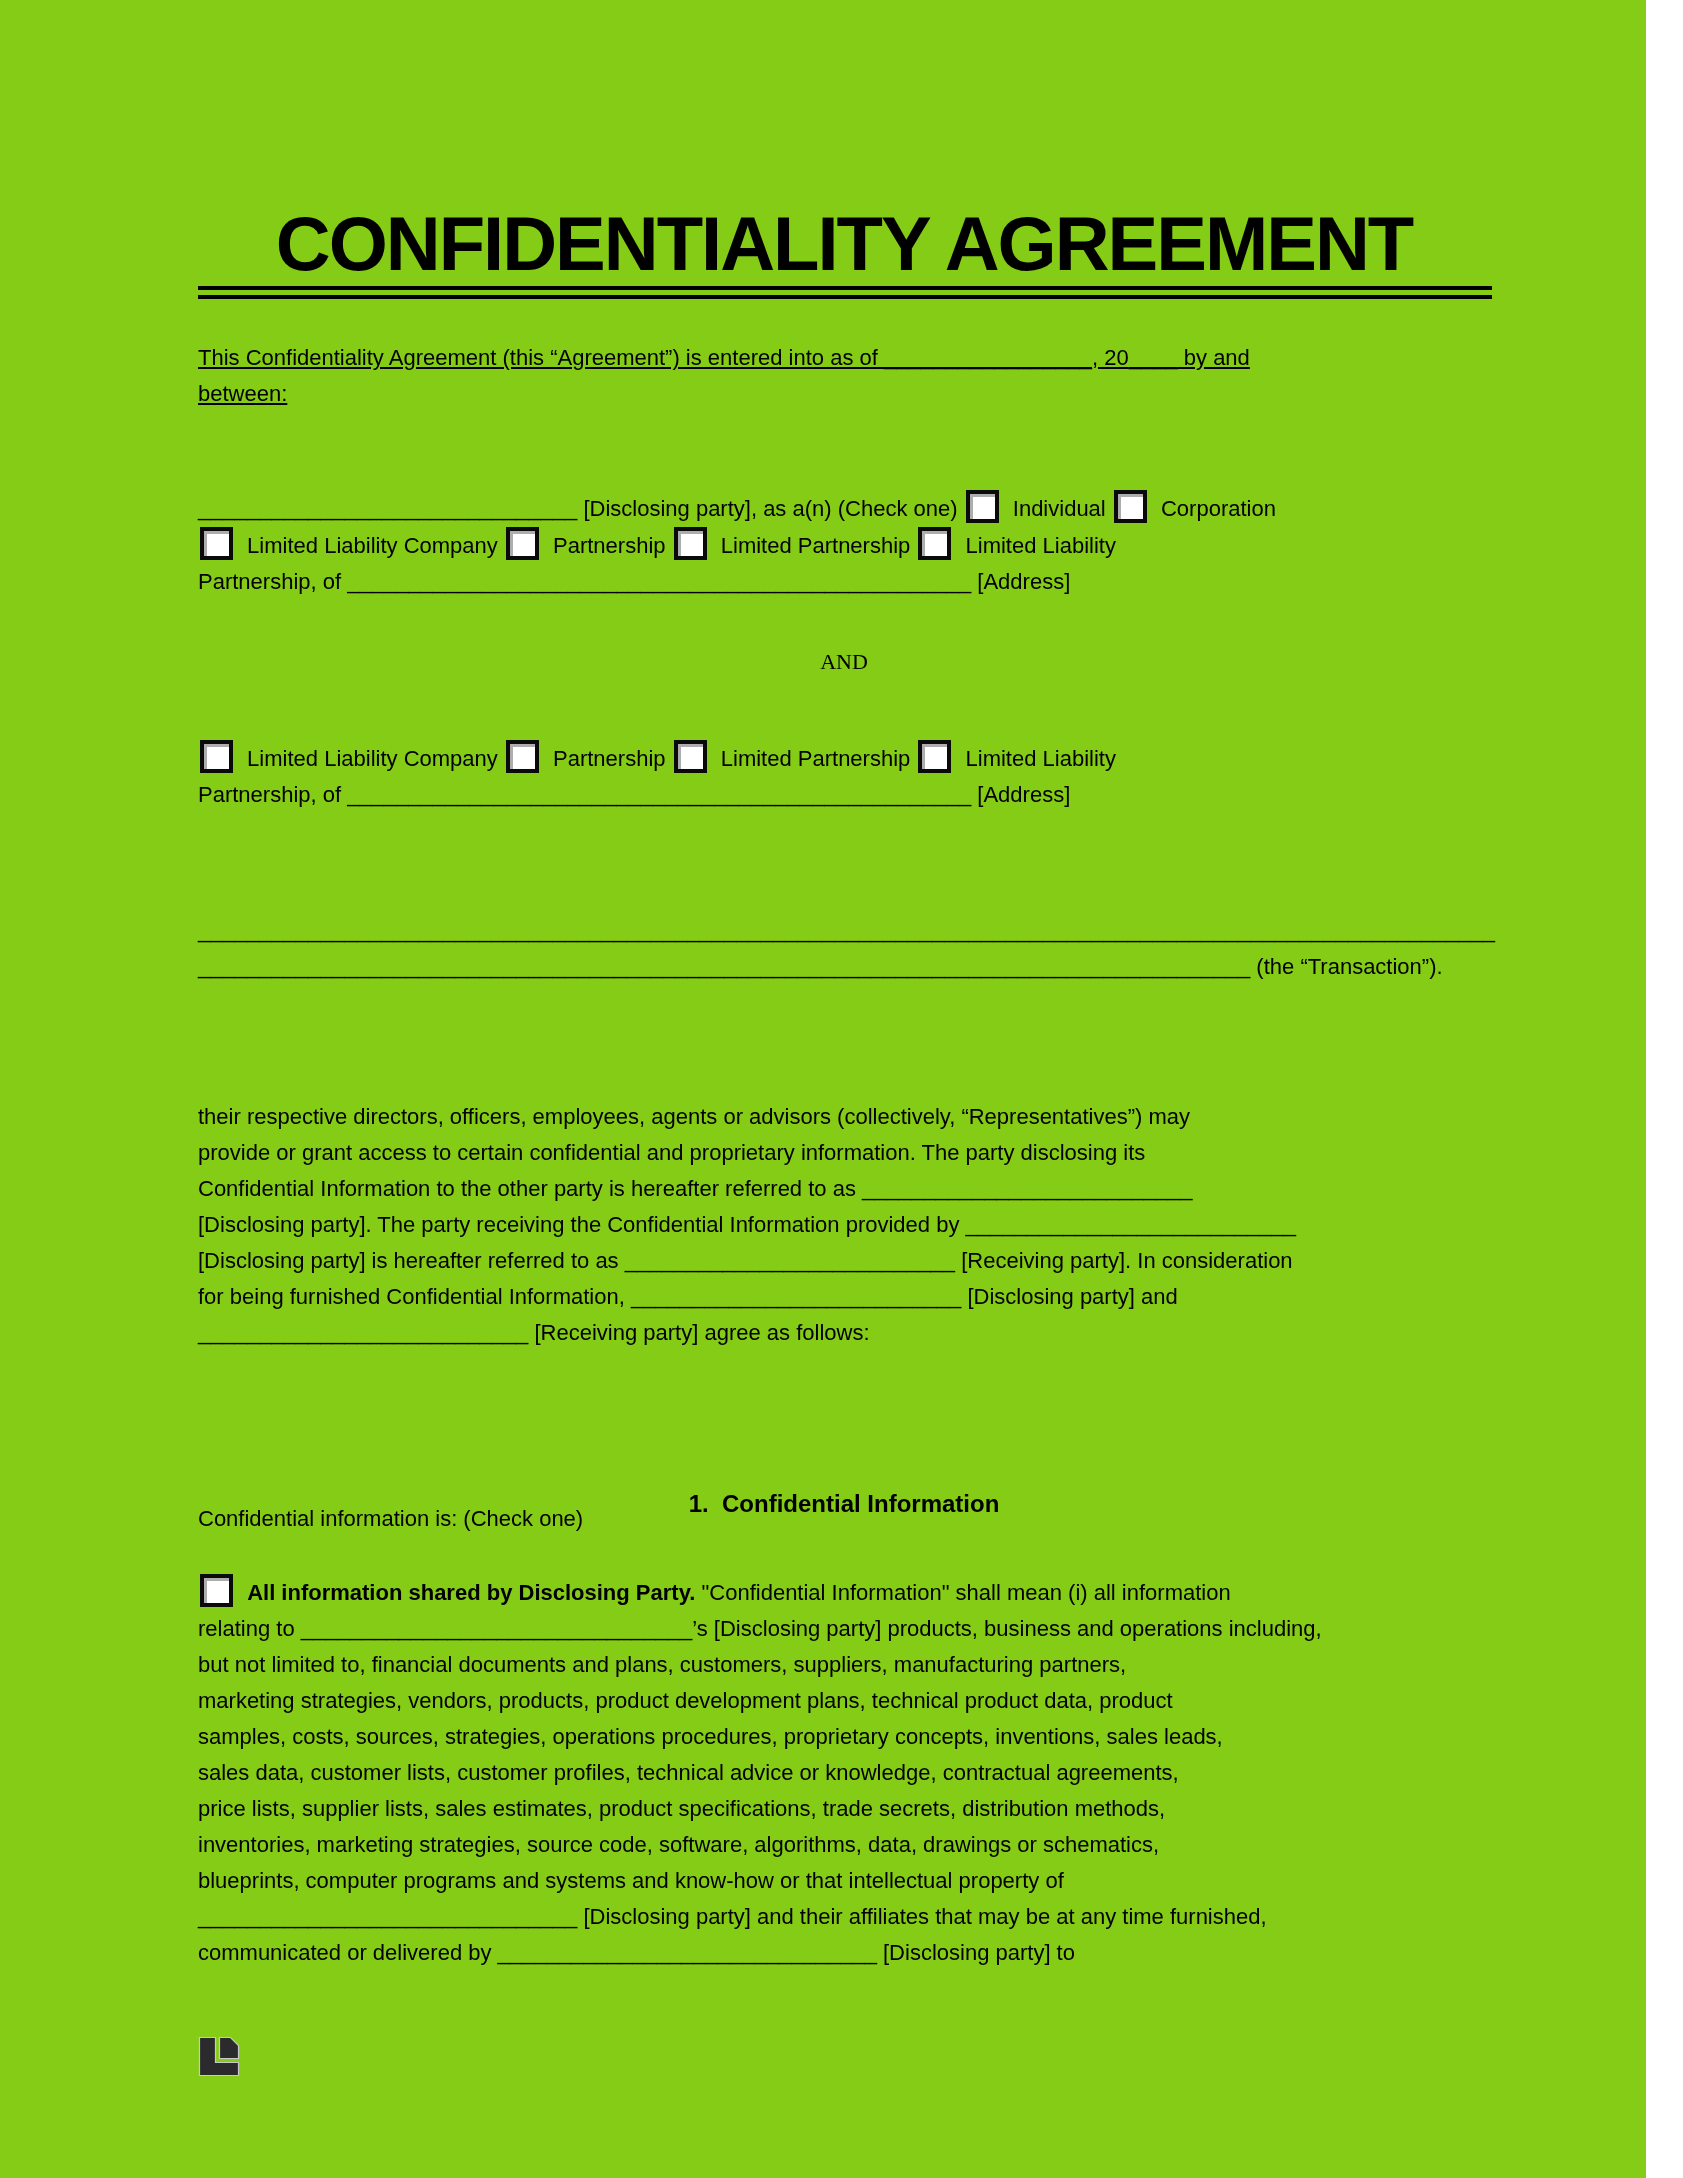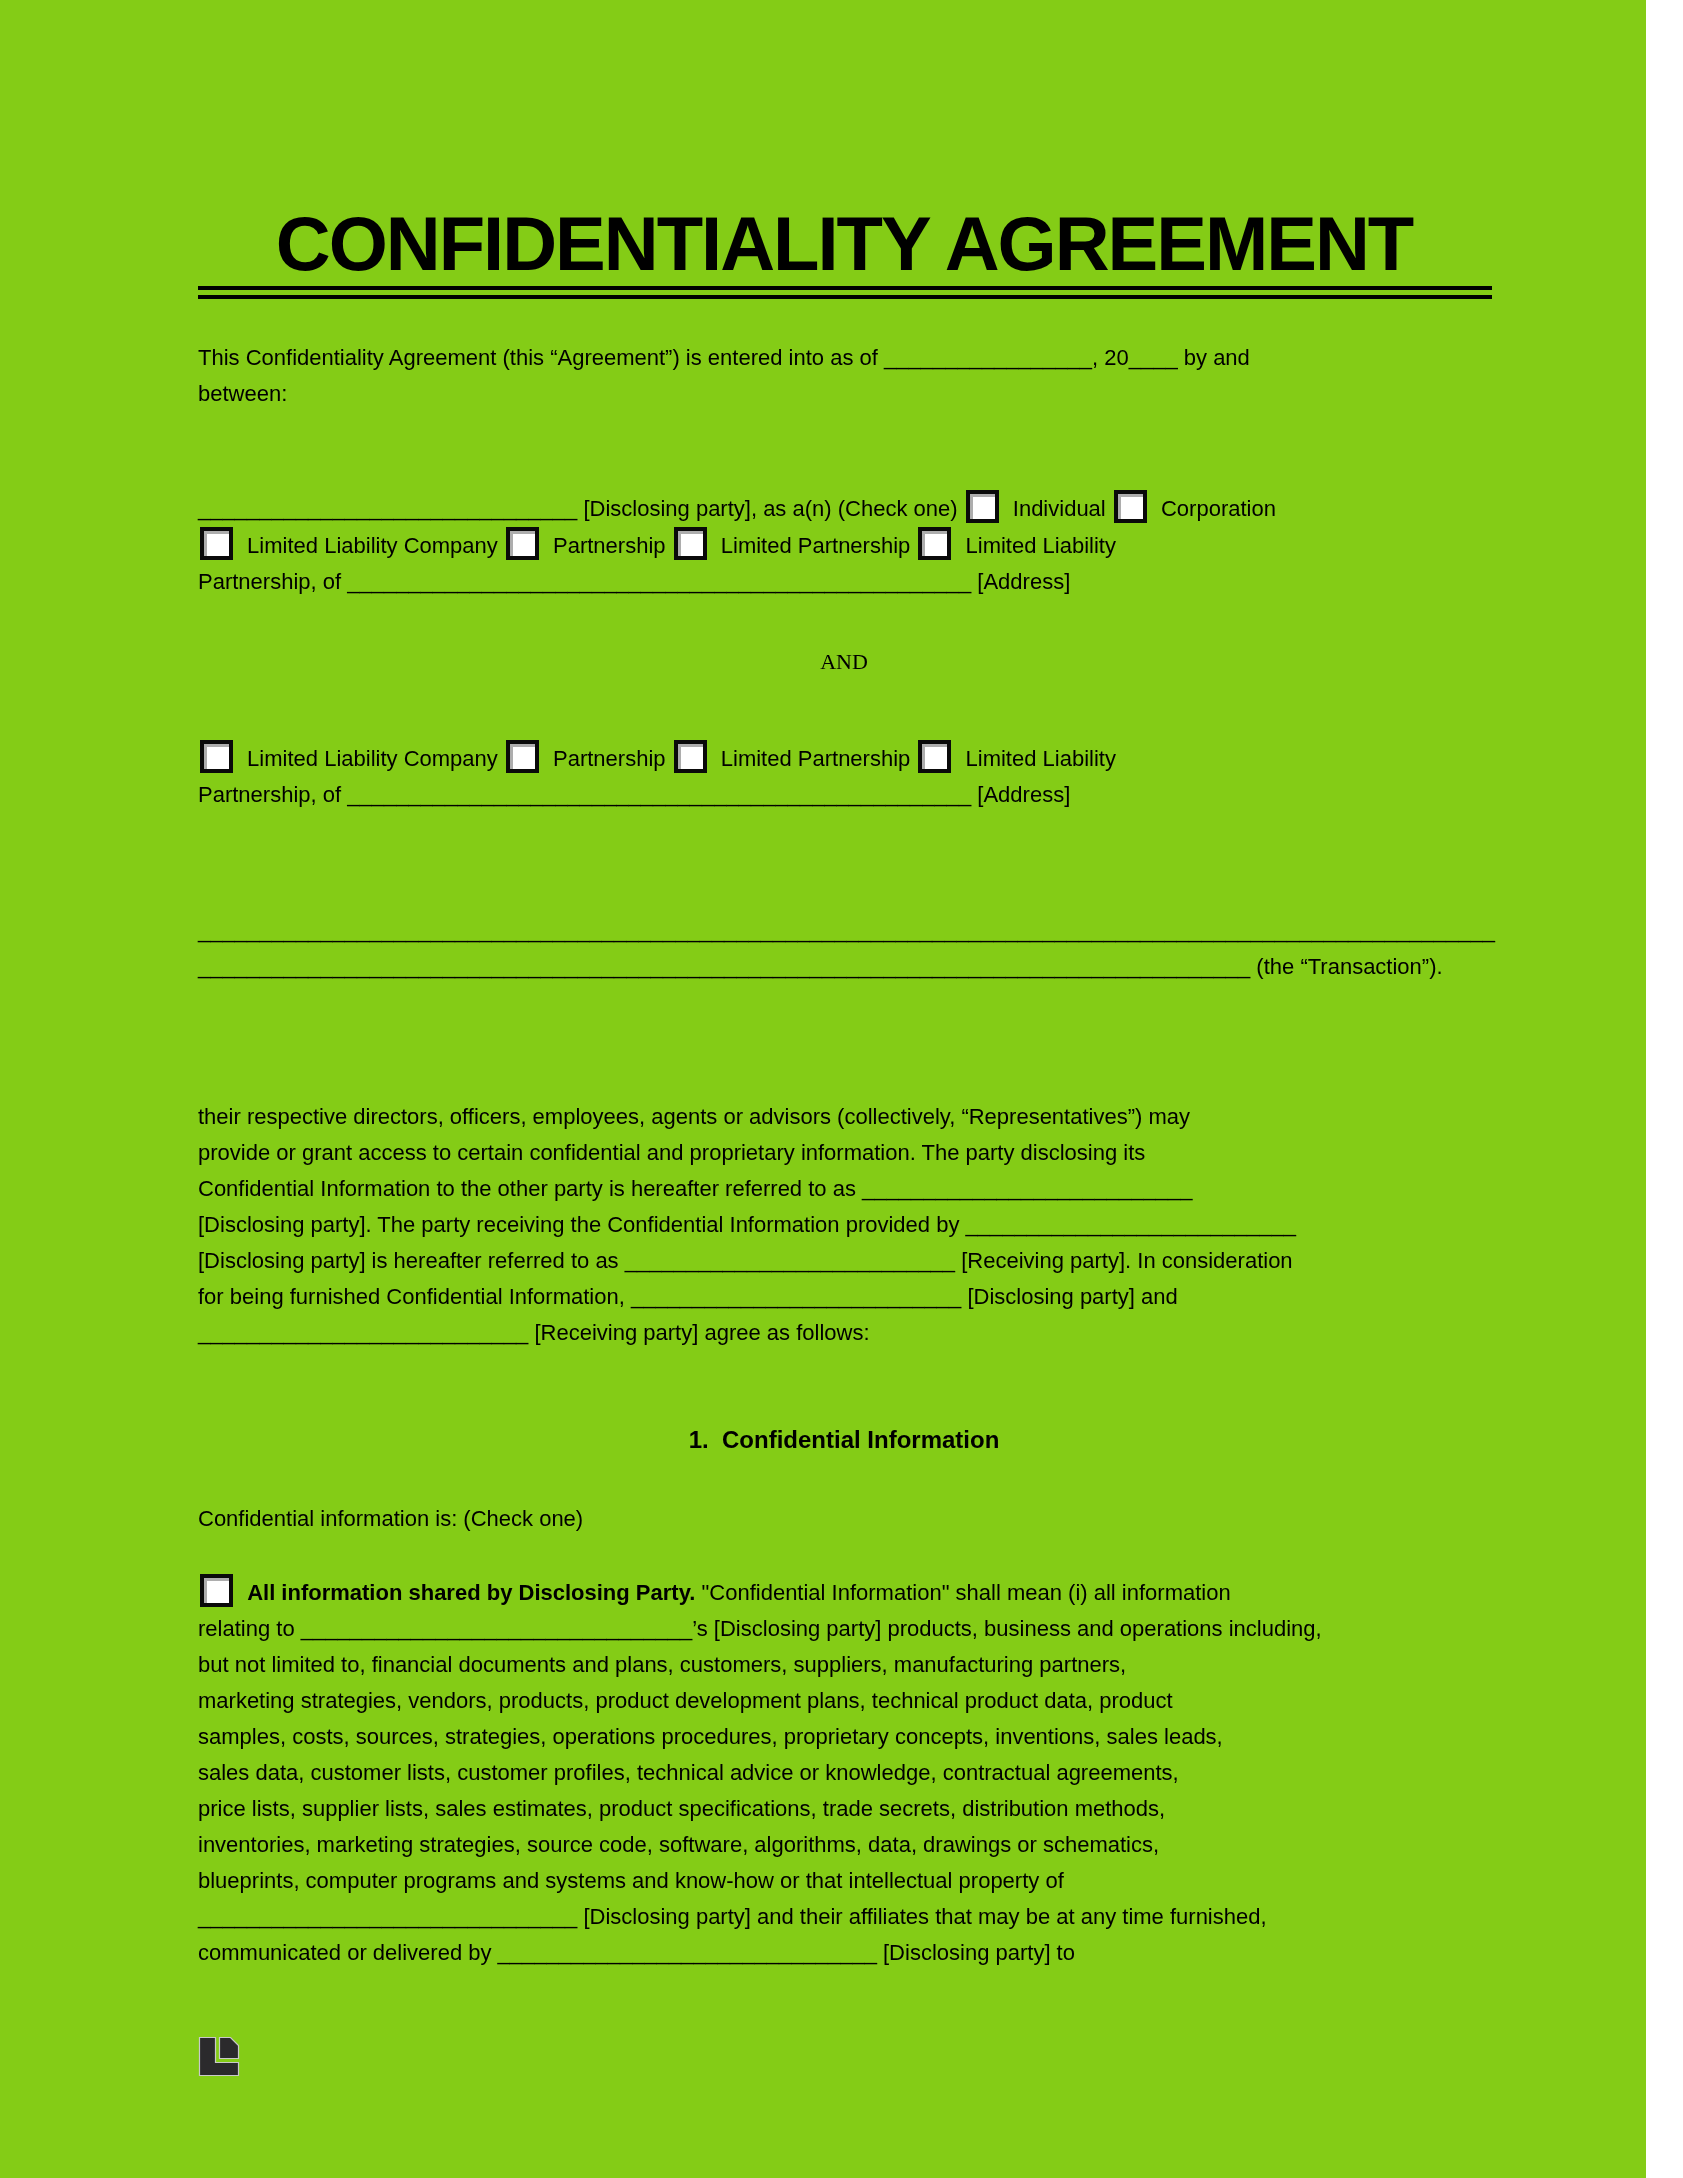--- a/index.html
+++ b/index.html
@@ -42,21 +42,21 @@
 <div id="page">
 
   <h1 class="doc-title">CONFIDENTIALITY AGREEMENT</h1>
   <div class="title-rule"></div>
 
   <svg class="logo" viewBox="0 0 42 41" aria-hidden="true">
     <path d="M1.5,1.5 H17.5 V26.5 H40.5 V39.5 H1.5 Z" stroke-width="1.2" fill="#2b2a2c" stroke="#c9c9c9"></path>
     <path d="M21.5,1.5 H32.5 L40.5,9.5 V22.5 H21.5 Z" stroke-width="1.2" fill="#2b2a2c" stroke="#c9c9c9"></path>
   </svg>
 
-<div class="block" style="top: 340px;">
+<div class="block" style="top: 340px; text-decoration: underline;">
       <div class="line"><span>This Confidentiality Agreement (this “Agreement”) is entered into as of </span><span class="blank">_________________</span><span>, 20</span><span class="blank">____</span><span> by and</span></div>
       <div class="line"><span>between:</span></div>
     </div>
     <div class="block" style="top: 490px;">
       <div class="line"><span class="blank">_______________________________</span><span> [Disclosing party], as a(n) (Check one) </span><span class="checkbox"></span><span> Individual </span><span class="checkbox"></span><span> Corporation</span></div>
       <div class="line"><span class="checkbox"></span><span> Limited Liability Company </span><span class="checkbox"></span><span> Partnership </span><span class="checkbox"></span><span> Limited Partnership </span><span class="checkbox"></span><span> Limited Liability</span></div>
       <div class="line"><span>Partnership, of </span><span class="blank">___________________________________________________</span><span> [Address]</span></div>
     </div>
     <div class="block center" style="top: 644px; font-family: Liberation Serif, serif;">
       <div class="line"><span>AND</span></div>
@@ -71,21 +71,21 @@
     </div>
     <div class="block" style="top: 1099px;">
       <div class="line"><span>their respective directors, officers, employees, agents or advisors (collectively, “Representatives”) may</span></div>
       <div class="line"><span>provide or grant access to certain confidential and proprietary information. The party disclosing its</span></div>
       <div class="line"><span>Confidential Information to the other party is hereafter referred to as </span><span class="blank">___________________________</span></div>
       <div class="line"><span>[Disclosing party]. The party receiving the Confidential Information provided by </span><span class="blank">___________________________</span></div>
       <div class="line"><span>[Disclosing party] is hereafter referred to as </span><span class="blank">___________________________</span><span> [Receiving party]. In consideration</span></div>
       <div class="line"><span>for being furnished Confidential Information, </span><span class="blank">___________________________</span><span> [Disclosing party] and</span></div>
       <div class="line"><span class="blank">___________________________</span><span> [Receiving party] agree as follows:</span></div>
     </div>
-    <div class="block center heading" style="top: 1422px;">
+    <div class="block center heading" style="top: 1486px;">
       <div class="line"><span>1.&nbsp; Confidential Information</span></div>
     </div>
     <div class="block" style="top: 1501px;">
       <div class="line"><span>Confidential information is: (Check one)</span></div>
     </div>
     <div class="block" style="top: 1574px;">
       <div class="line"><span class="checkbox"></span><span> </span><span class="bold">All information shared by Disclosing Party.</span><span> "Confidential Information" shall mean (i) all information</span></div>
       <div class="line"><span>relating to </span><span class="blank">________________________________</span><span>’s [Disclosing party] products, business and operations including,</span></div>
       <div class="line"><span>but not limited to, financial documents and plans, customers, suppliers, manufacturing partners,</span></div>
       <div class="line"><span>marketing strategies, vendors, products, product development plans, technical product data, product</span></div>

